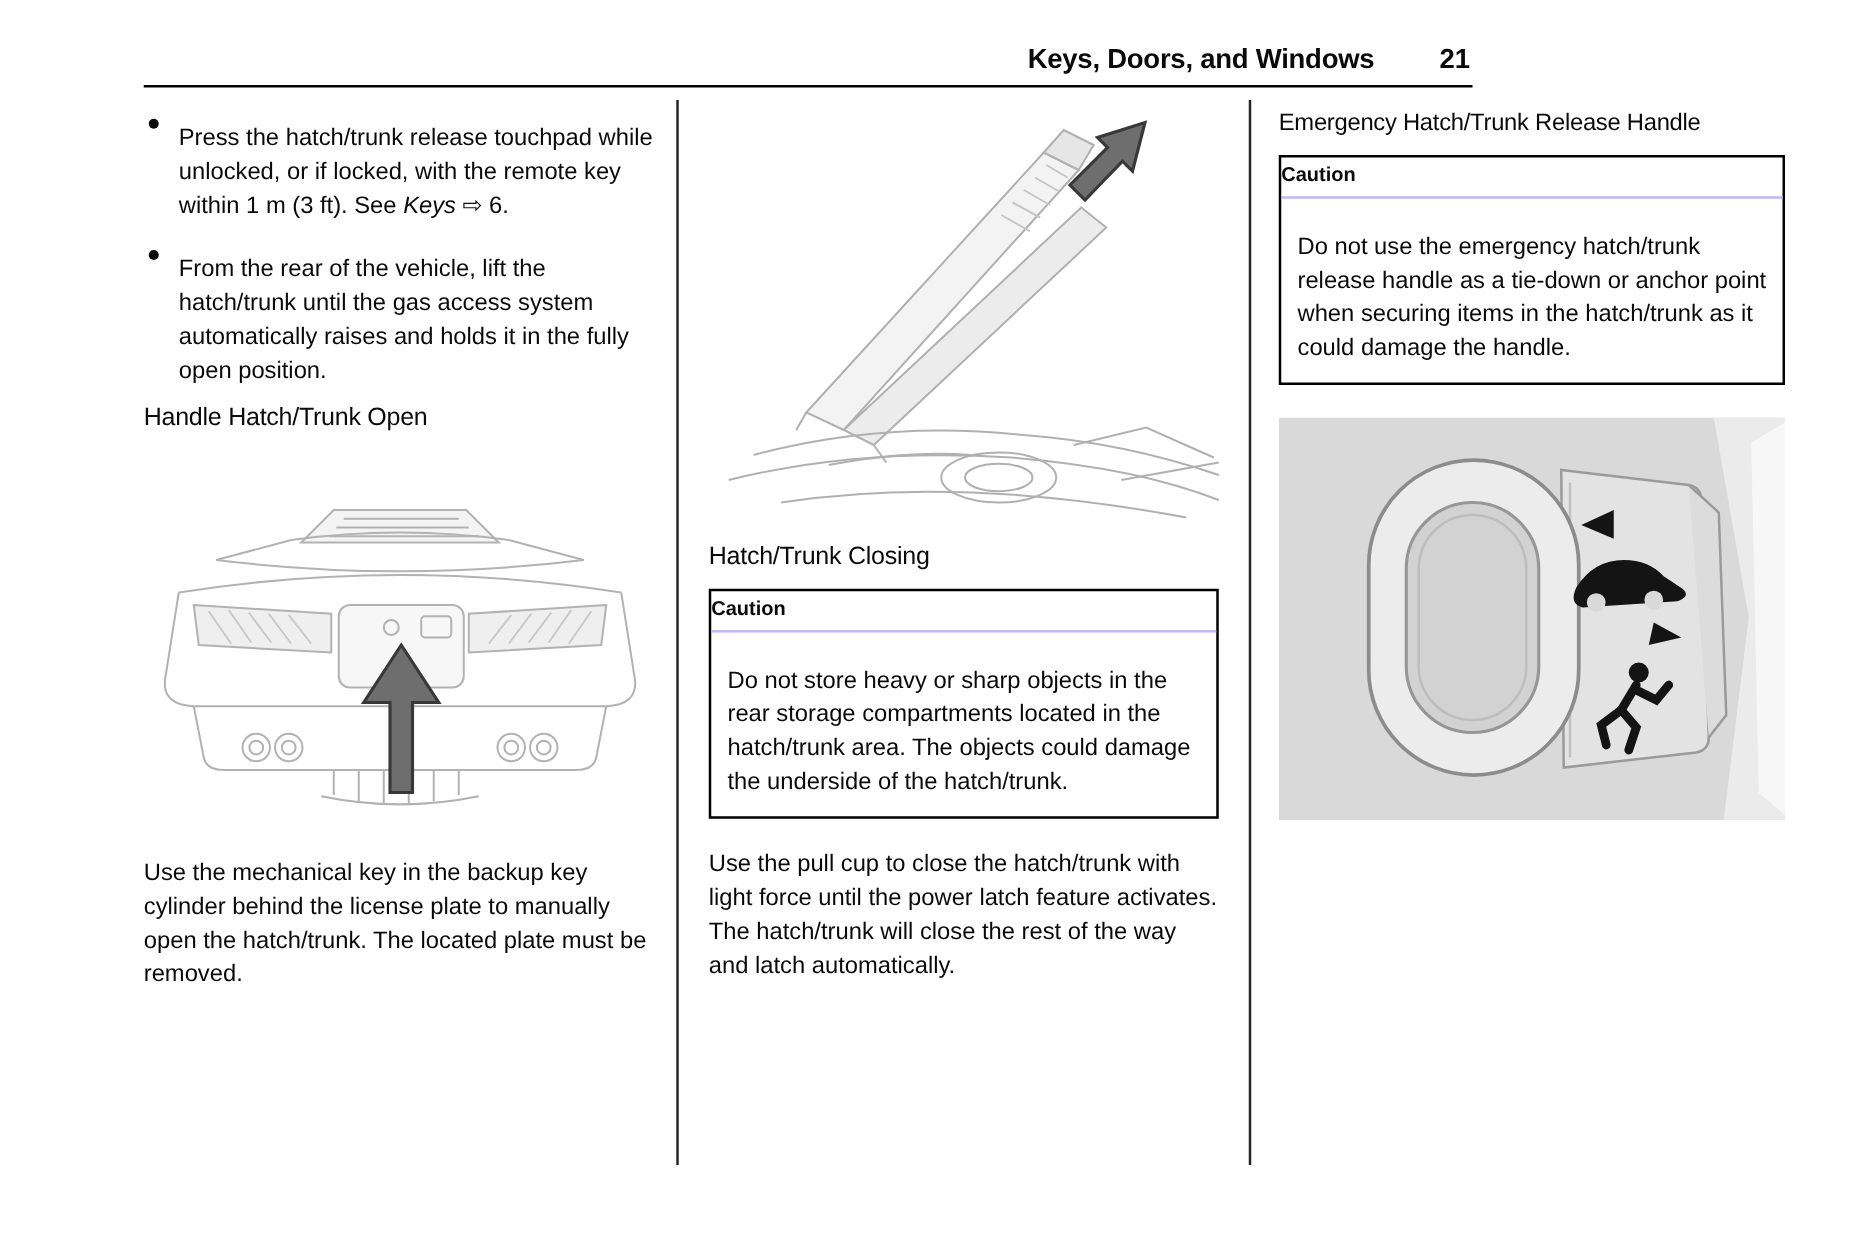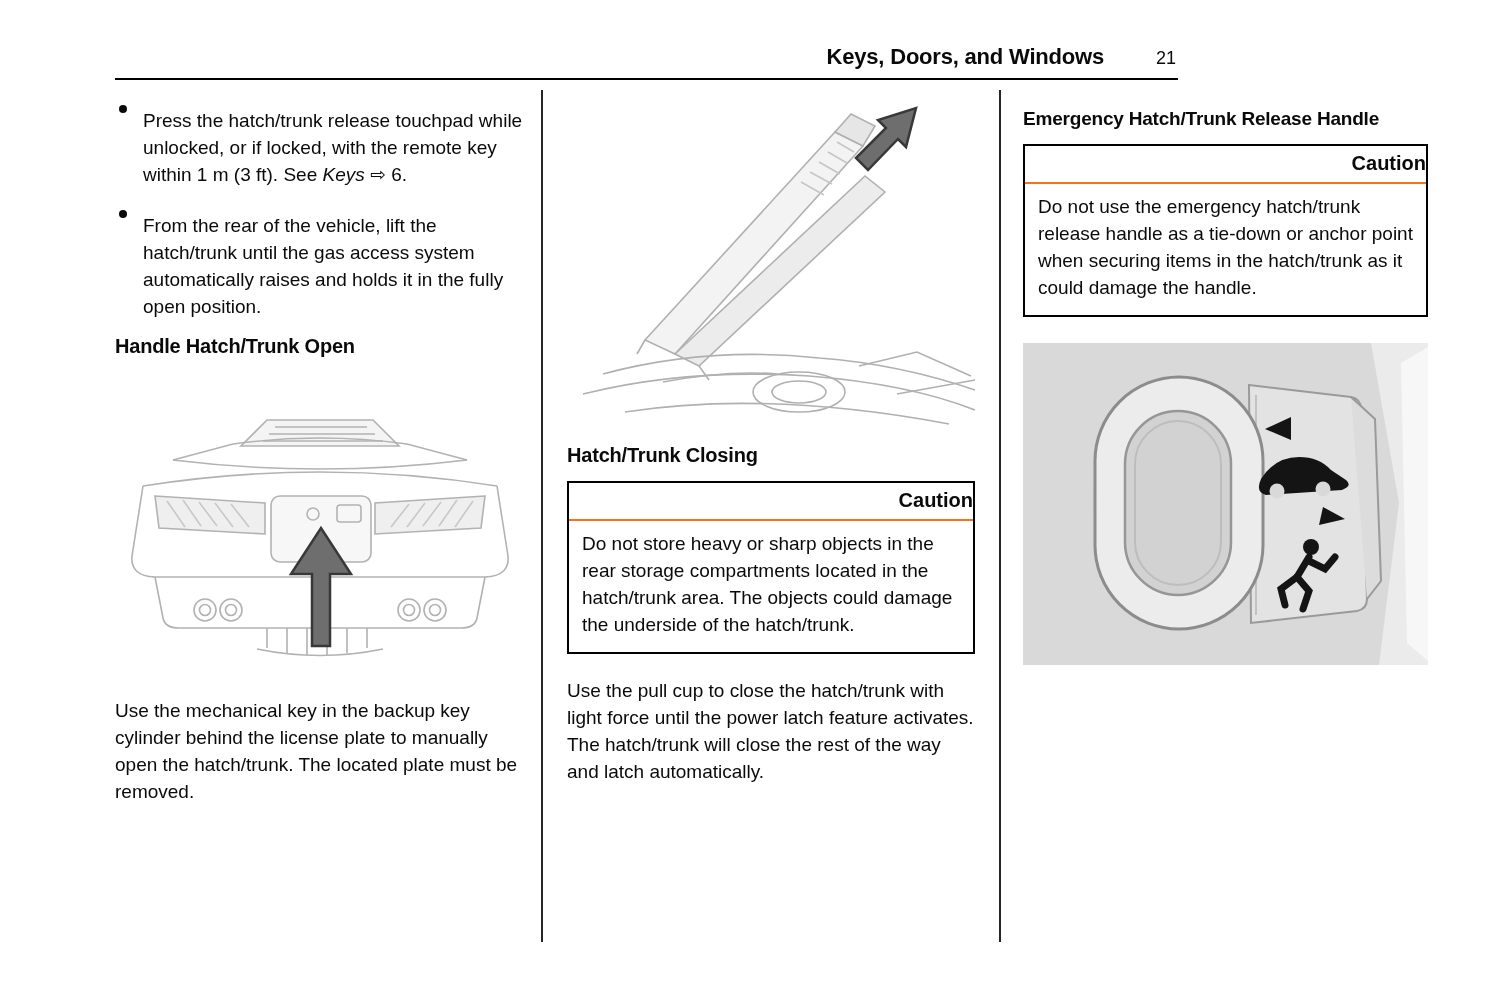--- a/index.html
+++ b/index.html
@@ -11,47 +11,47 @@
     overflow:hidden;
   }
   .page { width:1232px; height:1000px; padding:34px 54px 20px 115px; }
 
   
   .page-header{
     display:flex; justify-content:flex-end; align-items:baseline;
     gap:52px; margin-bottom:8px; padding-right:2px;
   }
   .page-header .title{ font-size:22px; font-weight:bold; letter-spacing:-0.2px; }
-  .page-header .pagenum{ font-size:18px; font-weight:normal;margin-top:14px; }
+  .page-header .pagenum{ font-size:22px; font-weight:bold; }
   .header-rule{ border-top:2px solid #000; margin-bottom:10px; }
 
   
   .columns{ display:flex; height:852px; }
   .col1{ width:437px; padding-right:16px; padding-top:6px; }
   .col2{ width:460px; border-left:2px solid #262626; border-right:2px solid #262626; padding:2px 24px 0; }
   .col3{ flex:1; padding-left:22px; padding-top:4px; }
 
   p{ font-size:19px; line-height:1.42; margin-bottom:16px; }
-  h2{ font-size:20px; font-weight:bold; letter-spacing:-0.2px; margin:14px 0 12px; }
+  h2{ font-size:20px; font-weight:normal; letter-spacing:-0.2px; margin:4px 0 12px; }
   .nowrap{ white-space:nowrap; font-size:19px; }
 
   
   .bullets{ list-style:none; margin-bottom:6px; }
   .bullet{ display:flex; margin-bottom:12px; }
   .dot{ flex:0 0 8px; width:8px; height:8px; border-radius:50%; background:#0a0a0a; margin:9px 16px 0 4px; }
   .btext{ font-size:19px; line-height:1.42;margin-top:12px; }
   .btext i{ font-style:italic; }
 
   
   .caution-box{ border:2px solid #000; margin:14px 0 24px; background:#fff; }
   .caution-title{
-    font-size:20px; font-weight:bold; text-align:right;
-    padding:6px 0 7px; border-bottom:2px solid #f97316;
+    font-size:16px; font-weight:bold; text-align:left;
+    padding:6px 0 7px; border-bottom:2px solid #c4b5fd;
   }
-  .caution-body{ padding:10px 13px 13px; margin:0;border-radius:19px; }
+  .caution-body{ padding:26px 13px 13px; margin:0;border-radius:19px; }
 
   
   .figure{ display:block; }
   .fig-rear{ margin:48px auto 34px; }
   .fig-open{ margin:0 auto 14px; }
   .fig-handle{ margin:26px 0 0 0; }
 </style>
 </head>
 <body>
 

